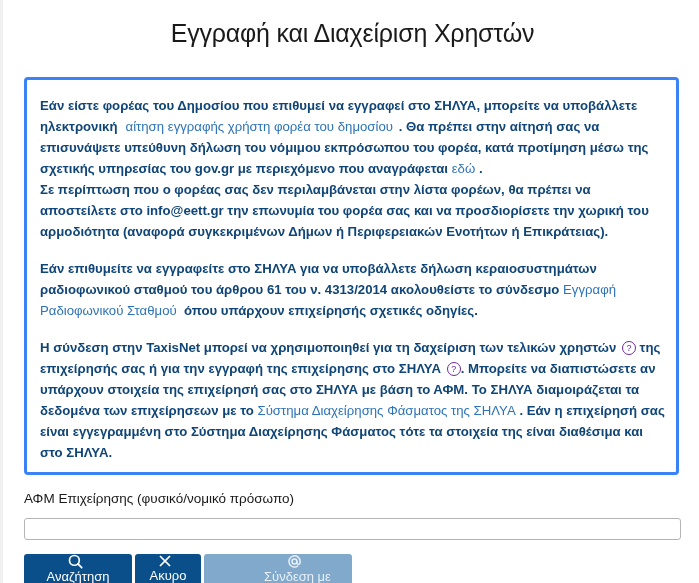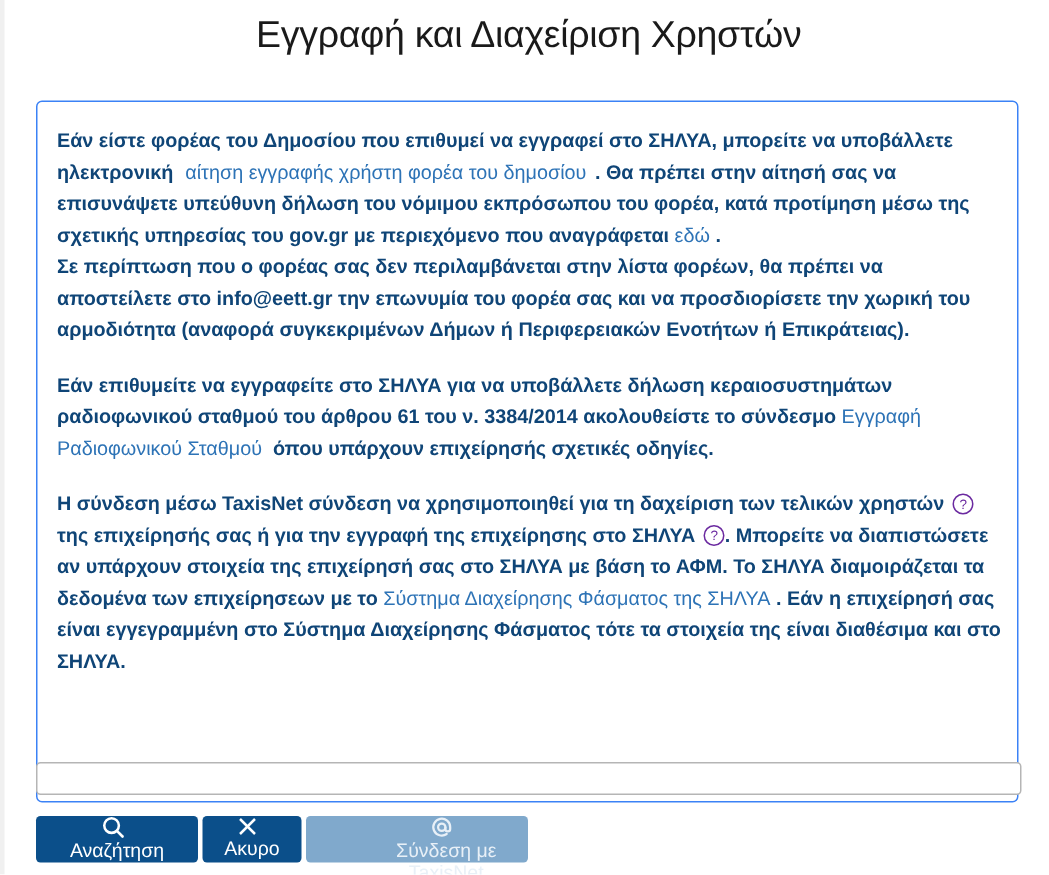--- a/index.html
+++ b/index.html
@@ -16,42 +16,42 @@
     }
     .left-strip {
       position: absolute;
       left: 0; top: 0;
       width: 3px; height: 583px;
       background: #f0f0f0;
     }
     .page {
       position: absolute;
       left: 24px;
-      top: 0;
+      top: 10px;
       width: 657px;
     }
     .page-title {
       margin: 0;
       padding-top: 8px;
       height: 44px;
       text-align: center;
       font-family: "Liberation Sans", sans-serif;
       font-weight: normal;
       font-size: 25px;
       line-height: 30px;
       color: #1a1a1a;
       letter-spacing: -0.2px;
     }
     .notice {
       position: absolute;
       top: 67px;
       left: 0;
       width: 655px;
-      height: 468px;
-      border: 1px solid #3b82f6;
+      height: 398px;
+      border: 3px solid #3b82f6;
       border-radius: 4px;
       box-sizing: border-box;
       padding: 15px 10px 0 13px;
       color: #0f4577;
       font-family: "Liberation Sans", sans-serif;
       font-size: 13.2px;
       line-height: 21px;
       font-weight: bold;
     }
     .notice p {
@@ -156,34 +156,35 @@
 
   <div class="notice">
     <p>
       <span>Εάν είστε φορέας του Δημοσίου που επιθυμεί να εγγραφεί στο ΣΗΛΥΑ, μπορείτε να υποβάλλετε ηλεκτρονική</span><a href="#" class="spacer-link">αίτηση εγγραφής χρήστη φορέα του δημοσίου</a>
       <span>. Θα πρέπει στην αίτησή σας να επισυνάψετε υπεύθυνη δήλωση του νόμιμου εκπρόσωπου του φορέα, κατά προτίμηση μέσω της σχετικής υπηρεσίας του gov.gr με περιεχόμενο που αναγράφεται</span>
       <a href="#">εδώ</a>
       <span>.</span><br>
       <span>Σε περίπτωση που ο φορέας σας δεν περιλαμβάνεται στην λίστα φορέων, θα πρέπει να αποστείλετε στο info@eett.gr την επωνυμία του φορέα σας και να προσδιορίσετε την χωρική του αρμοδιότητα (αναφορά συγκεκριμένων Δήμων ή Περιφερειακών Ενοτήτων ή Επικράτειας).</span>
     </p>
     <p>
-      <span>Εάν επιθυμείτε να εγγραφείτε στο ΣΗΛΥΑ για να υποβάλλετε δήλωση κεραιοσυστημάτων ραδιοφωνικού σταθμού του άρθρου 61 του ν. 3384/2014 ακολουθείστε το σύνδεσμο</span>
+      <span>Εάν επιθυμείτε να εγγραφείτε στο ΣΗΛΥΑ για να υποβάλλετε δήλωση κεραιοσυστημάτων ραδιοφωνικού σταθμού του άρθρου 61 του ν. 4313/2014 ακολουθείστε το σύνδεσμο</span>
       <a href="#">Εγγραφή Ραδιοφωνικού Σταθμού</a>
       &nbsp;<span>όπου υπάρχουν επιχείρησής σχετικές οδηγίες.</span>
     </p>
     <p>
-      <span>Η σύνδεση μέσω TaxisNet σύνδεση να χρησιμοποιηθεί για τη δαχείριση των τελικών χρηστών</span>
+      <span>Η σύνδεση στην TaxisNet μπορεί να χρησιμοποιηθεί για τη δαχείριση των τελικών χρηστών</span>
       <span class="help-icon">?</span>
       <span>της επιχείρησής σας ή για την εγγραφή της επιχείρησης στο ΣΗΛΥΑ</span>
       <span class="help-icon">?</span><span>. Μπορείτε να διαπιστώσετε αν υπάρχουν στοιχεία της επιχείρησή σας στο ΣΗΛΥΑ με βάση το ΑΦΜ. Το ΣΗΛΥΑ διαμοιράζεται τα δεδομένα των επιχείρησεων με το</span>
       <a href="#">Σύστημα Διαχείρησης Φάσματος της ΣΗΛΥΑ</a>
       <span>. Εάν η επιχείρησή σας είναι εγγεγραμμένη στο Σύστημα Διαχείρησης Φάσματος τότε τα στοιχεία της είναι διαθέσιμα και στο ΣΗΛΥΑ.</span>
     </p>
   </div>
 
+  <label class="afm-label" for="afm">ΑΦΜ Επιχείρησης (φυσικό/νομικό πρόσωπο)</label>
   <input id="afm" class="afm-input" type="text" value="" style="">
 
   <div class="btn-row">
     <button class="btn btn-primary btn-search">
       <span class="icon">
         <svg width="15" height="15" viewBox="0 0 16 16">
             <circle cx="6.8" cy="6.8" r="5.2" fill="none" stroke="#ffffff" stroke-width="1.8"></circle>
             <line x1="10.6" y1="10.6" x2="14.6" y2="14.6" stroke="#ffffff" stroke-width="1.9" stroke-linecap="round"></line>
           </svg>
       </span>

